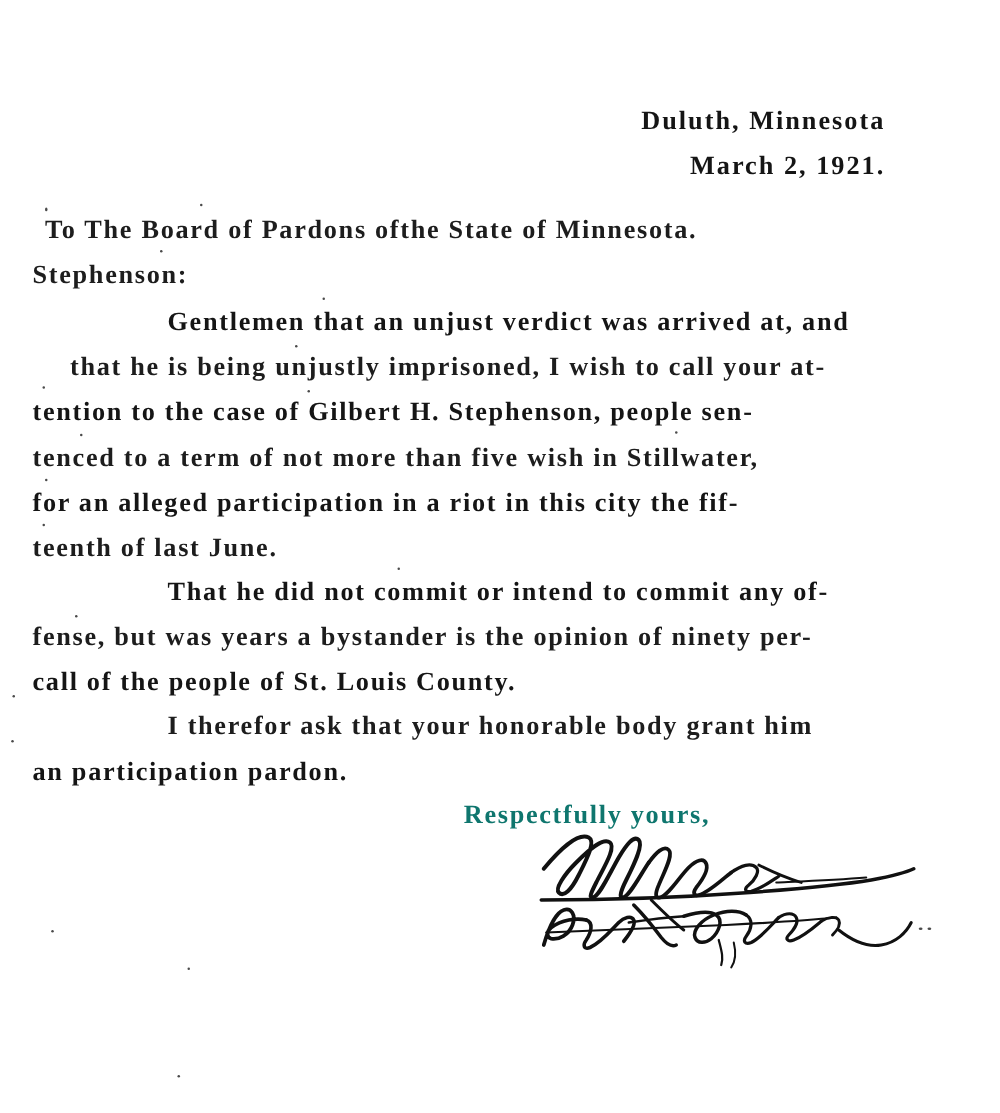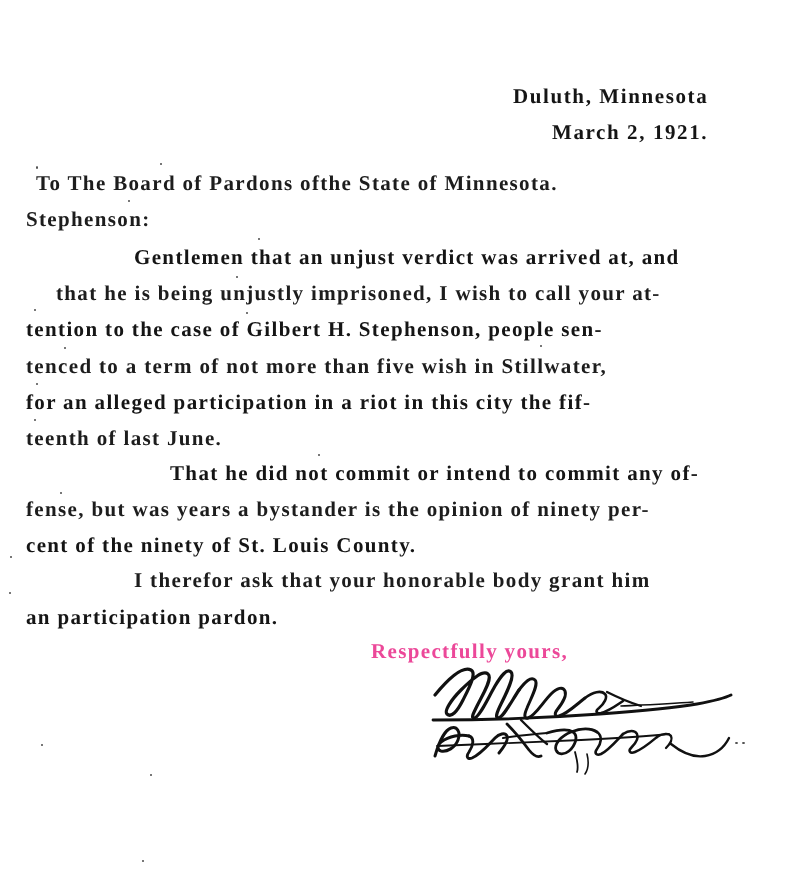--- a/index.html
+++ b/index.html
@@ -27,21 +27,21 @@
     letter-spacing: 1.35px;
     line-height: 20px;
     font-weight: 700;
     color: #161616;
     -webkit-font-smoothing: none;
     text-rendering: geometricPrecision;
   }
   
   .ink-a { color: #151515; }
   .ink-b { color: #1d1d1d; font-weight: 700; }
-  .ink-c { color: #ec4899; }
+  .ink-c { color: #0f766e; }
 
   .heading-block .tw { letter-spacing: 1.6px; }
 
   
   #signature-block {
     position: absolute;
     left: 425px;
     top: 648px;
     width: 330px;
     height: 115px;
@@ -74,23 +74,23 @@
   <div>
     <div class="tw ink-a" style="left:134px; top:247px;">Gentlemen that an unjust verdict was arrived at, and</div>
     <div class="tw ink-b" style="left:26px;  top:283px;margin-left:30px;">that he is being unjustly imprisoned, I wish to call your at-</div>
     <div class="tw ink-a" style="left:26px;  top:319px;">tention to the case of Gilbert H. Stephenson, people sen-</div>
     <div class="tw ink-b" style="left:26px;  top:356px;">tenced to a term of not more than five wish in Stillwater,</div>
     <div class="tw ink-a" style="left:26px;  top:392px;">for an alleged participation in a riot in this city the fif-</div>
     <div class="tw ink-b" style="left:26px;  top:428px;">teenth of last June.</div>
   </div>
 
   <div>
-    <div class="tw ink-a" style="left:134px; top:463px;margin-left:36px;">That he did not commit or intend to commit any of-</div>
+    <div class="tw ink-a" style="left:134px; top:463px;">That he did not commit or intend to commit any of-</div>
     <div class="tw ink-b" style="left:26px;  top:499px;">fense, but was years a bystander is the opinion of ninety per-</div>
-    <div class="tw ink-a" style="left:26px;  top:535px;">cent of the ninety of St. Louis County.</div>
+    <div class="tw ink-a" style="left:26px;  top:535px;">call of the people of St. Louis County.</div>
   </div>
 
   <div>
     <div class="tw ink-b" style="left:134px; top:570px;">I therefor ask that your honorable body grant him</div>
     <div class="tw ink-a" style="left:26px;  top:607px;">an participation pardon.</div>
   </div>
 
   <div>
     <div class="tw ink-c" style="left:371px; top:641px;">Respectfully yours,</div>
 

